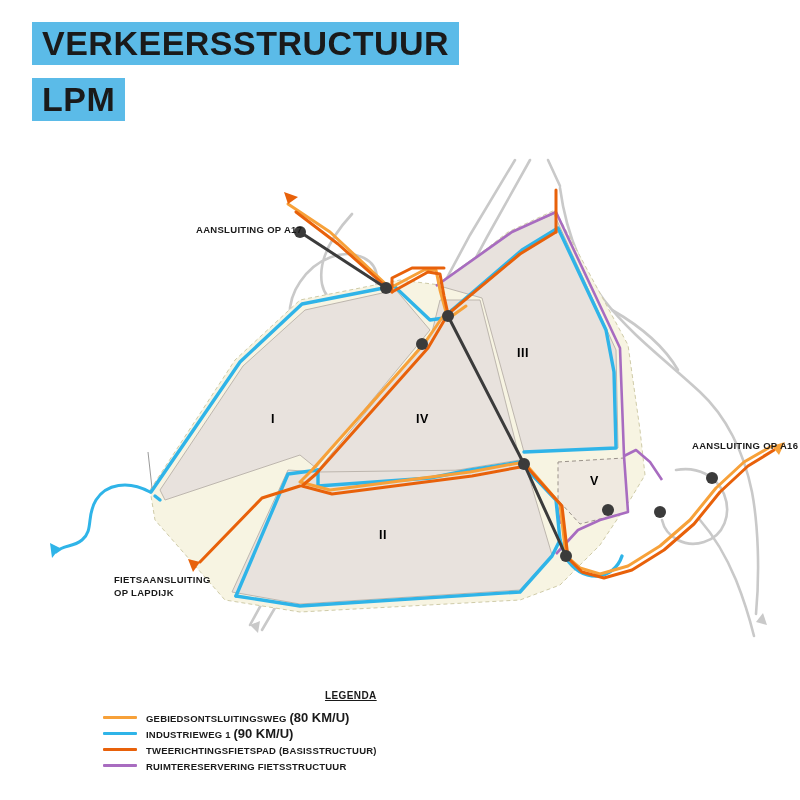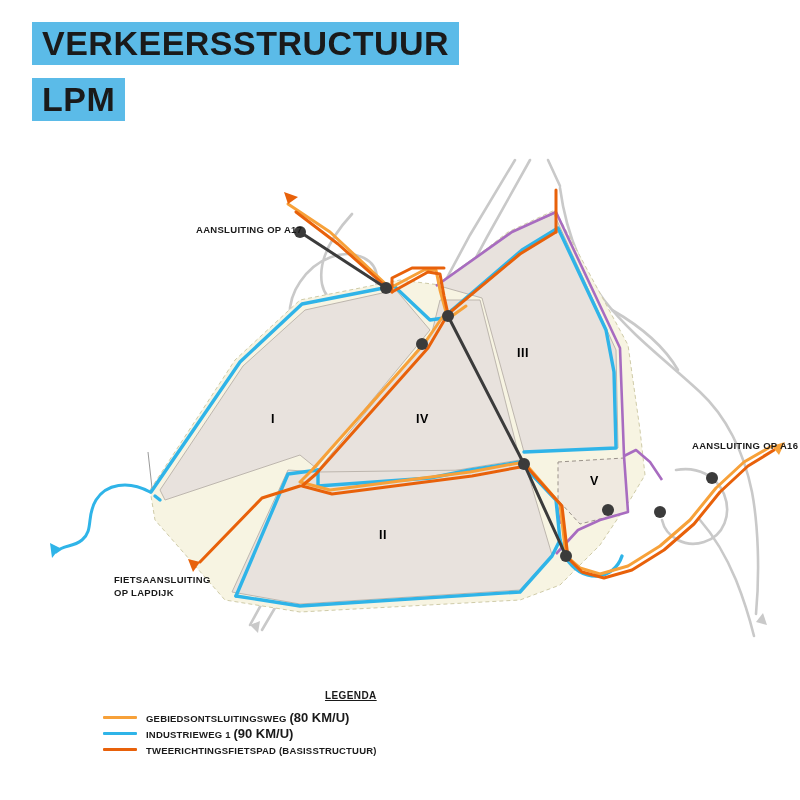--- a/index.html
+++ b/index.html
@@ -239,15 +239,19 @@
     <div class="legend-row">
       <span class="legend-swatch" style="background:#2fb4e8;"></span>
       <span class="legend-text"><span>INDUSTRIEWEG 1 </span><span class="sub">(90 KM/U)</span></span>
     </div>
 
     <div class="legend-row">
       <span class="legend-swatch" style="background:#e8610a;"></span>
       <span class="legend-text"><span>TWEERICHTINGSFIETSPAD (BASISSTRUCTUUR)</span><span class="sub"></span></span>
     </div>
 
+    <div class="legend-row">
+      <span class="legend-swatch" style="background:#a86cc0;"></span>
+      <span class="legend-text"><span>RUIMTERESERVERING FIETSSTRUCTUUR</span><span class="sub"></span></span>
+    </div>
   </div>
 
 </div>
 
 </body></html>

